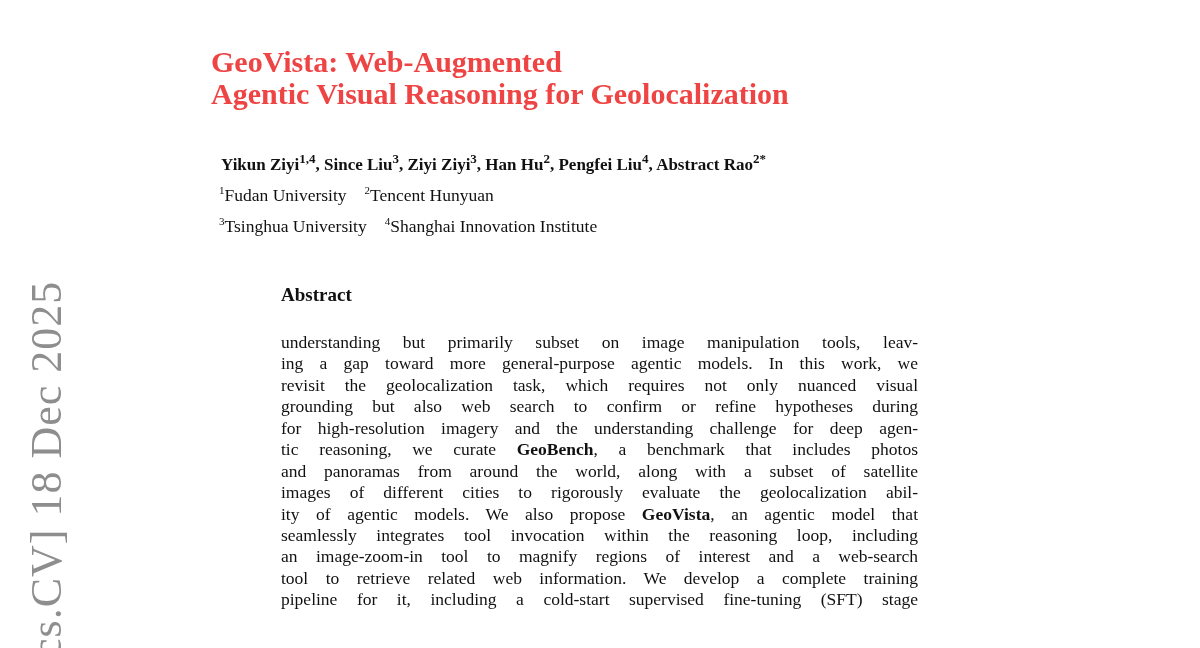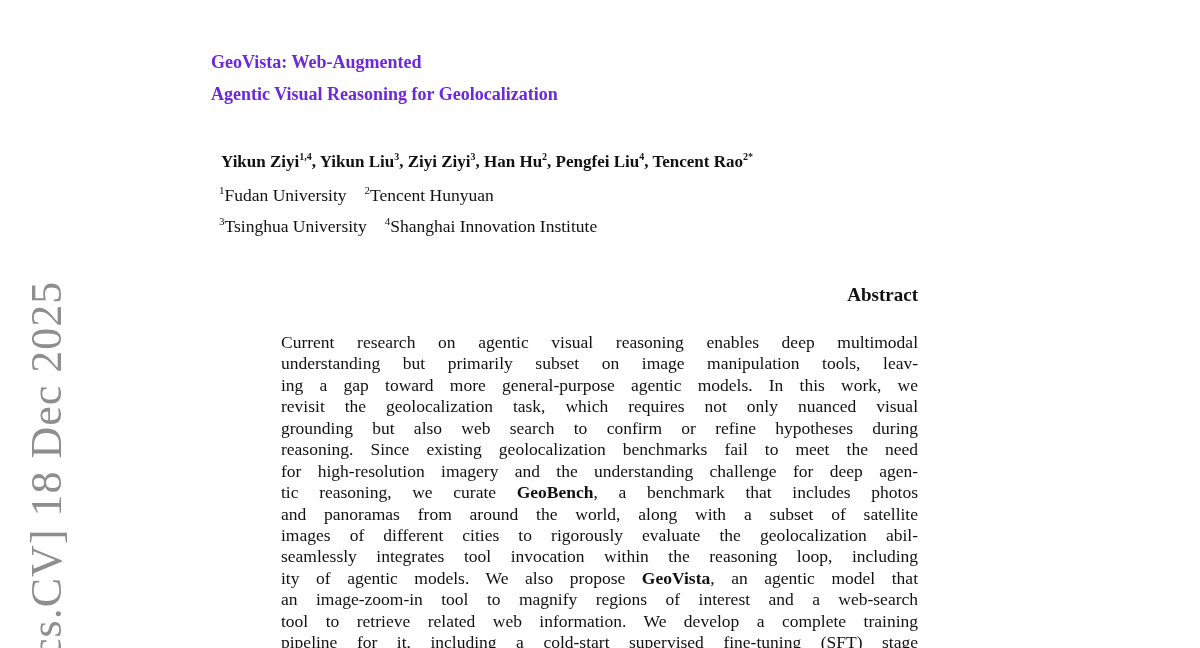--- a/index.html
+++ b/index.html
@@ -25,35 +25,35 @@
     font-size: 44px;
     letter-spacing: 1px;
     white-space: nowrap;
     color: #8e8e8e;
   }
   .title {
     position: absolute;
     left: 211px;
     top: 46px;
     margin: 0;
-    font-size: 18px;
+    font-size: 30px;
     line-height: 32px;
     font-weight: bold;
-    color: #6d28d9;
+    color: #ef4444;
   }
   .authors {
     position: absolute;
     left: 221px;
     top: 151px;
     font-size: 17px;
     font-weight: bold;
     white-space: nowrap;
   }
   .authors sup {
-    font-size: 10px;
+    font-size: 13px;
     font-weight: bold;
   }
   .affiliations {
     position: absolute;
     left: 219px;
     top: 177px;
     font-size: 17.5px;
     line-height: 26px;
   }
   .affiliations sup {
@@ -61,21 +61,21 @@
   }
   .affil-item.gap {
     margin-right: 18px;
     font-family: Liberation Serif, serif;
   }
   .abstract-heading {
     position: absolute;
     left: 281px;
     top: 284px;
     width: 637px;
-    text-align: right;
+    text-align: left;
     font-size: 19px;
     font-weight: bold;
   }
   .abstract-body {
     position: absolute;
     left: 281px;
     top: 332px;
     width: 637px;
     font-size: 17.5px;
   }
@@ -92,40 +92,38 @@
 
 <div class="page" style="background: rgb(255, 255, 255); color: rgb(17, 17, 17);">
 
   <div class="watermark" style="color: rgb(142, 142, 142);">cs.CV] 18 Dec 2025</div>
 
   <h1 class="title">
     <div>GeoVista: Web-Augmented</div>
     <div>Agentic Visual Reasoning for Geolocalization</div>
   </h1>
 
-  <div class="authors"><span>Yikun Ziyi</span><sup>1,4</sup>, <span>Yikun Liu</span><sup>3</sup>, <span>Ziyi Ziyi</span><sup>3</sup>, <span>Han Hu</span><sup>2</sup>, <span>Pengfei Liu</span><sup>4</sup>, <span>Tencent Rao</span><sup>2*</sup></div>
+  <div class="authors"><span>Yikun Ziyi</span><sup>1,4</sup>, <span>Since Liu</span><sup>3</sup>, <span>Ziyi Ziyi</span><sup>3</sup>, <span>Han Hu</span><sup>2</sup>, <span>Pengfei Liu</span><sup>4</sup>, <span>Abstract Rao</span><sup>2*</sup></div>
 
   <div class="affiliations">
       <div><span class="affil-item gap"><sup>1</sup>Fudan University</span><span class="affil-item"><sup>2</sup>Tencent Hunyuan</span></div>
       <div><span class="affil-item gap"><sup>3</sup>Tsinghua University</span><span class="affil-item"><sup>4</sup>Shanghai Innovation Institute</span></div>
     </div>
 
   <div class="abstract-heading">Abstract</div>
 
   <div class="abstract-body">
-      <div class="abs-line">Current research on agentic visual reasoning enables deep multimodal</div>
       <div class="abs-line">understanding but primarily subset on image manipulation tools, leav-</div>
       <div class="abs-line">ing a gap toward more general-purpose agentic models. In this work, we</div>
       <div class="abs-line">revisit the geolocalization task, which requires not only nuanced visual</div>
       <div class="abs-line">grounding but also web search to confirm or refine hypotheses during</div>
-      <div class="abs-line">reasoning. Since existing geolocalization benchmarks fail to meet the need</div>
       <div class="abs-line">for high-resolution imagery and the understanding challenge for deep agen-</div>
       <div class="abs-line">tic reasoning, we curate <b>GeoBench</b>, a benchmark that includes photos</div>
       <div class="abs-line">and panoramas from around the world, along with a subset of satellite</div>
       <div class="abs-line">images of different cities to rigorously evaluate the geolocalization abil-</div>
+      <div class="abs-line">ity of agentic models. We also propose <b>GeoVista</b>, an agentic model that</div>
       <div class="abs-line">seamlessly integrates tool invocation within the reasoning loop, including</div>
-      <div class="abs-line">ity of agentic models. We also propose <b>GeoVista</b>, an agentic model that</div>
       <div class="abs-line">an image-zoom-in tool to magnify regions of interest and a web-search</div>
       <div class="abs-line">tool to retrieve related web information. We develop a complete training</div>
       <div class="abs-line">pipeline for it, including a cold-start supervised fine-tuning (SFT) stage</div>
     </div>
 
 </div>
 
 </body></html>

